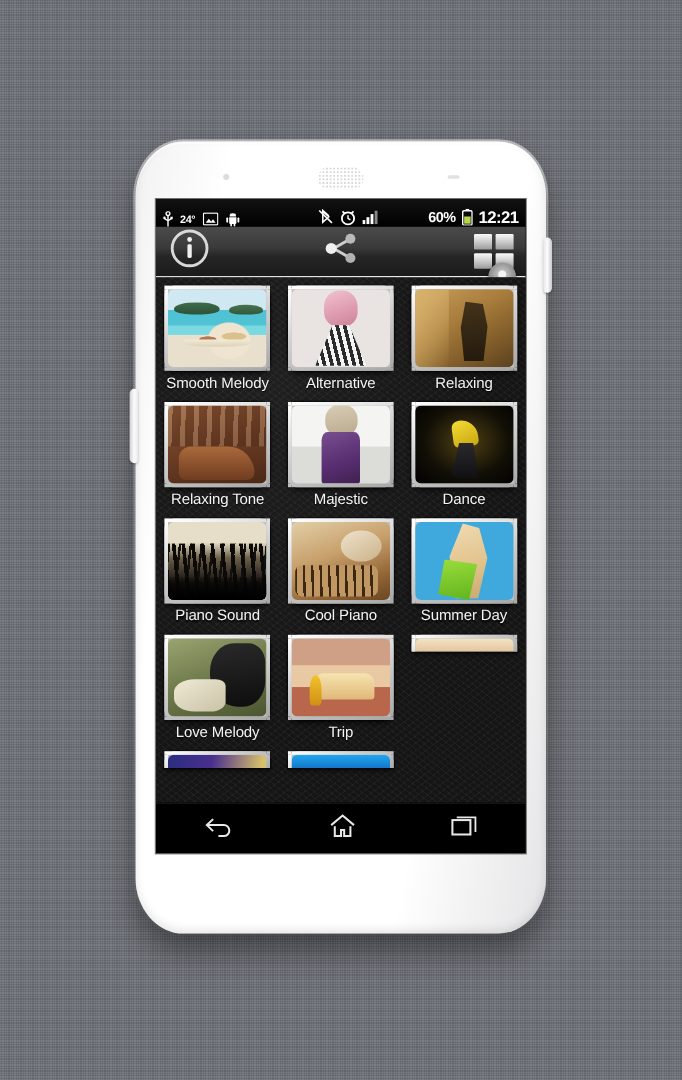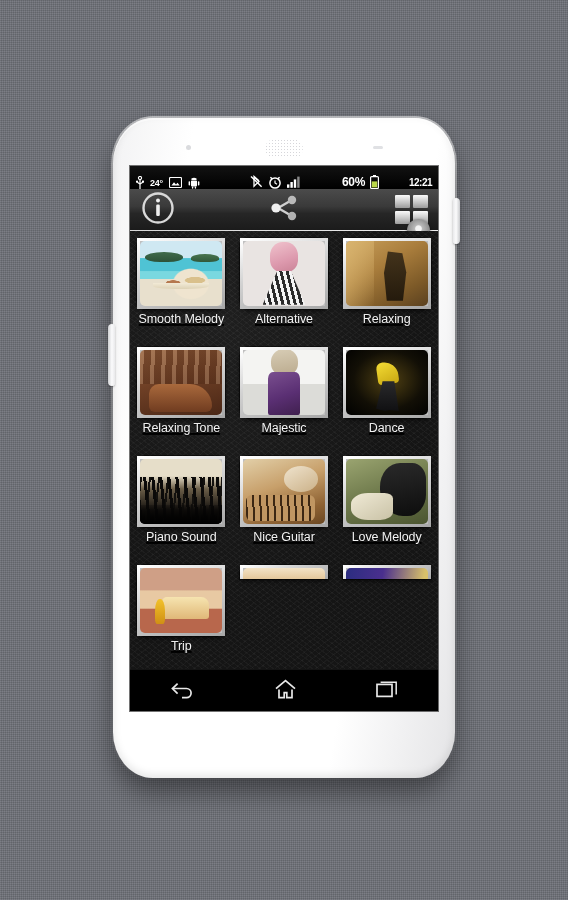--- a/index.html
+++ b/index.html
@@ -64,21 +64,21 @@
 
   
   .statusbar{
     height:23px; background:linear-gradient(180deg,#121212,#000);
     display:flex; align-items:flex-end; padding:0 6px; color:#fff;
   }
   .sb-left{ display:flex; align-items:center; gap:6px; flex:1; }
   .sb-right{ display:flex; align-items:center; gap:5px; }
   .sb-temp{ font-size:9px; font-weight:bold; letter-spacing:-.3px; }
   .sb-pct{ font-size:12px; font-weight:bold; letter-spacing:-.4px;padding-left:36px; }
-  .sb-clock{ font-size:10px; font-weight:bold; letter-spacing:-.5px;margin-left:25px; }
+  .sb-clock{ font-size:14px; font-weight:bold; letter-spacing:-.5px; }
   .ico{ display:inline-block; line-height:0; }
 
   
   .actionbar{
     position:relative; height:42px;
     background:
       linear-gradient(180deg,#4b4b4b 0%,#3a3a3a 42%,#262626 60%,#1b1b1b 100%);
     border-bottom:1px solid #0a0a0a;
     display:flex; align-items:center;
   }
@@ -103,21 +103,21 @@
   .content{
     position:absolute; top:65px; left:0; right:0; bottom:42px;
     background-color:#151515;
     background-image:
       radial-gradient(ellipse at 30% 20%, rgba(255,255,255,.045), transparent 60%),
       repeating-linear-gradient(38deg, rgba(255,255,255,.035) 0 1px, transparent 1px 4px),
       repeating-linear-gradient(-38deg, rgba(255,255,255,.03) 0 1px, transparent 1px 5px);
     overflow:hidden;
     padding:4px 0 0 0;
   }
-  .grid{ display:grid; grid-template-columns:repeat(3,1fr); row-gap:12px;text-decoration:underline; }
+  .grid{ display:grid; grid-template-columns:repeat(3,1fr); row-gap:0px; }
   .cell{ display:flex; flex-direction:column; align-items:center; padding-top:3px; }
   .thumb{
     width:88px; height:71px; border-radius:8px; overflow:hidden; position:relative;
     background:#bfbfbf;
     border:3px solid;
     border-image:linear-gradient(160deg,#ffffff,#d2d2d2 45%,#a8a8a8) 1;
     box-shadow:0 2px 4px rgba(0,0,0,.65), 0 0 0 1px rgba(0,0,0,.5);
   }
   .thumb .art{ position:absolute; inset:0; }
   .label{
@@ -454,21 +454,27 @@
         <div class="cell">
           <div class="thumb">
               <div class="art art-disco"></div>
             </div>
           <div class="label">Piano Sound</div>
         </div>
         <div class="cell">
           <div class="thumb">
               <div class="art art-guitar"></div>
             </div>
-          <div class="label">Nice Guitar</div>
+          <div class="label">Cool Piano</div>
+        </div>
+        <div class="cell">
+          <div class="thumb">
+              <div class="art art-summer"></div>
+            </div>
+          <div class="label">Summer Day</div>
         </div>
 
         <div class="cell">
           <div class="thumb">
               <div class="art art-love"></div>
             </div>
           <div class="label">Love Melody</div>
         </div>
         <div class="cell">
           <div class="thumb">

